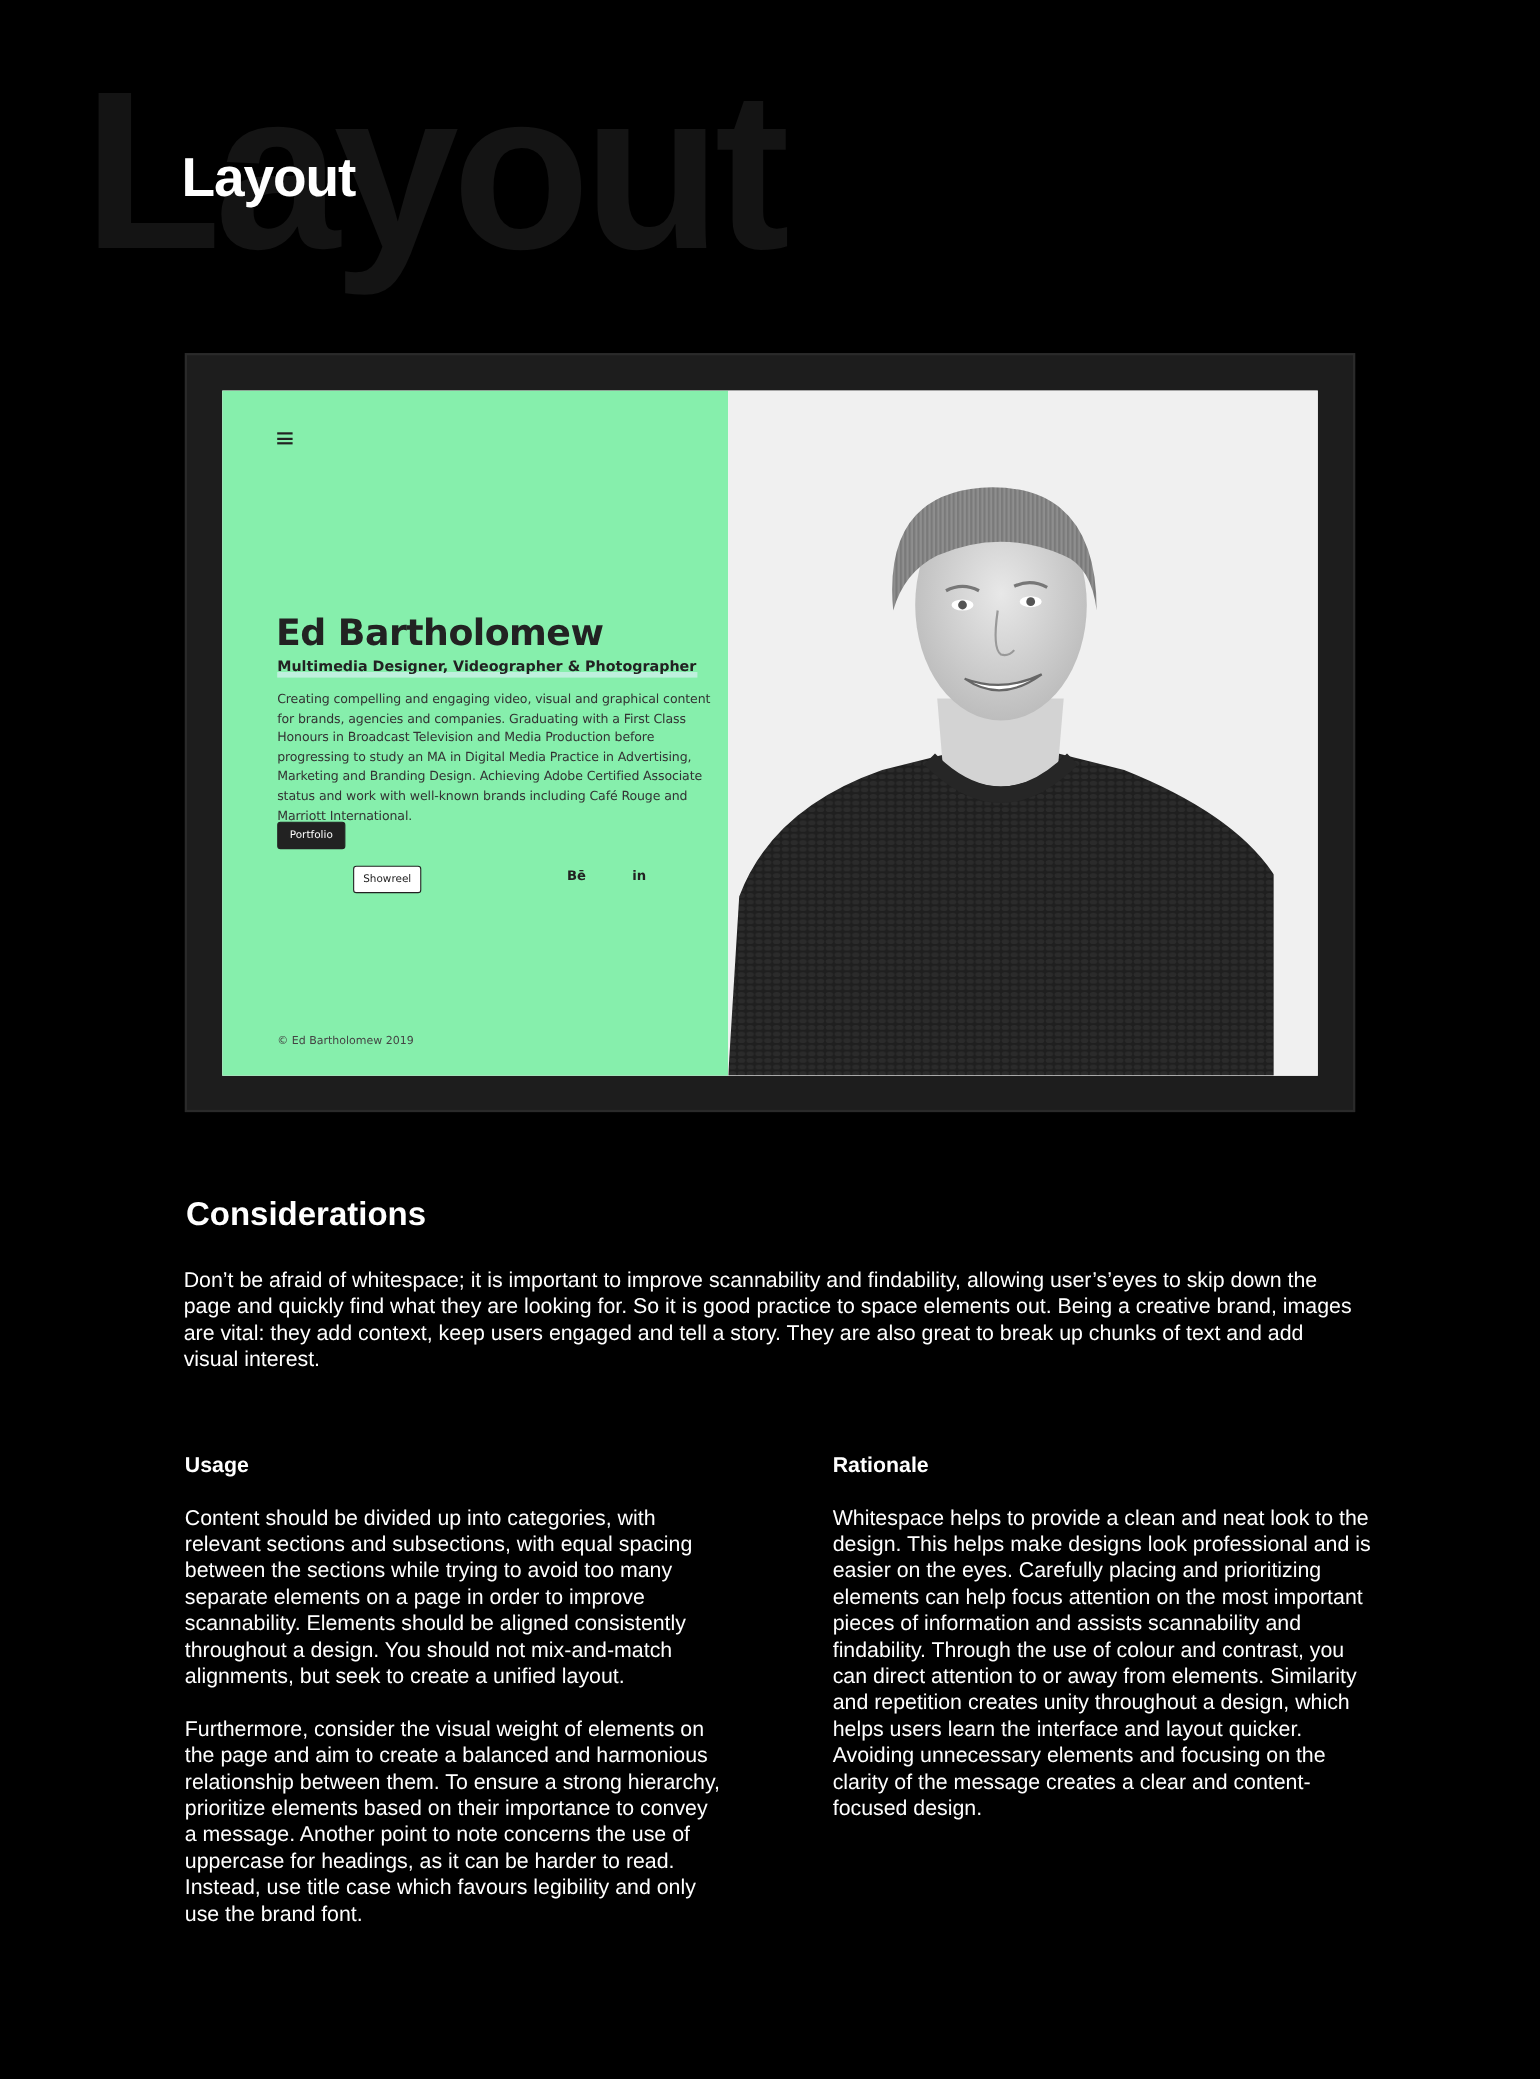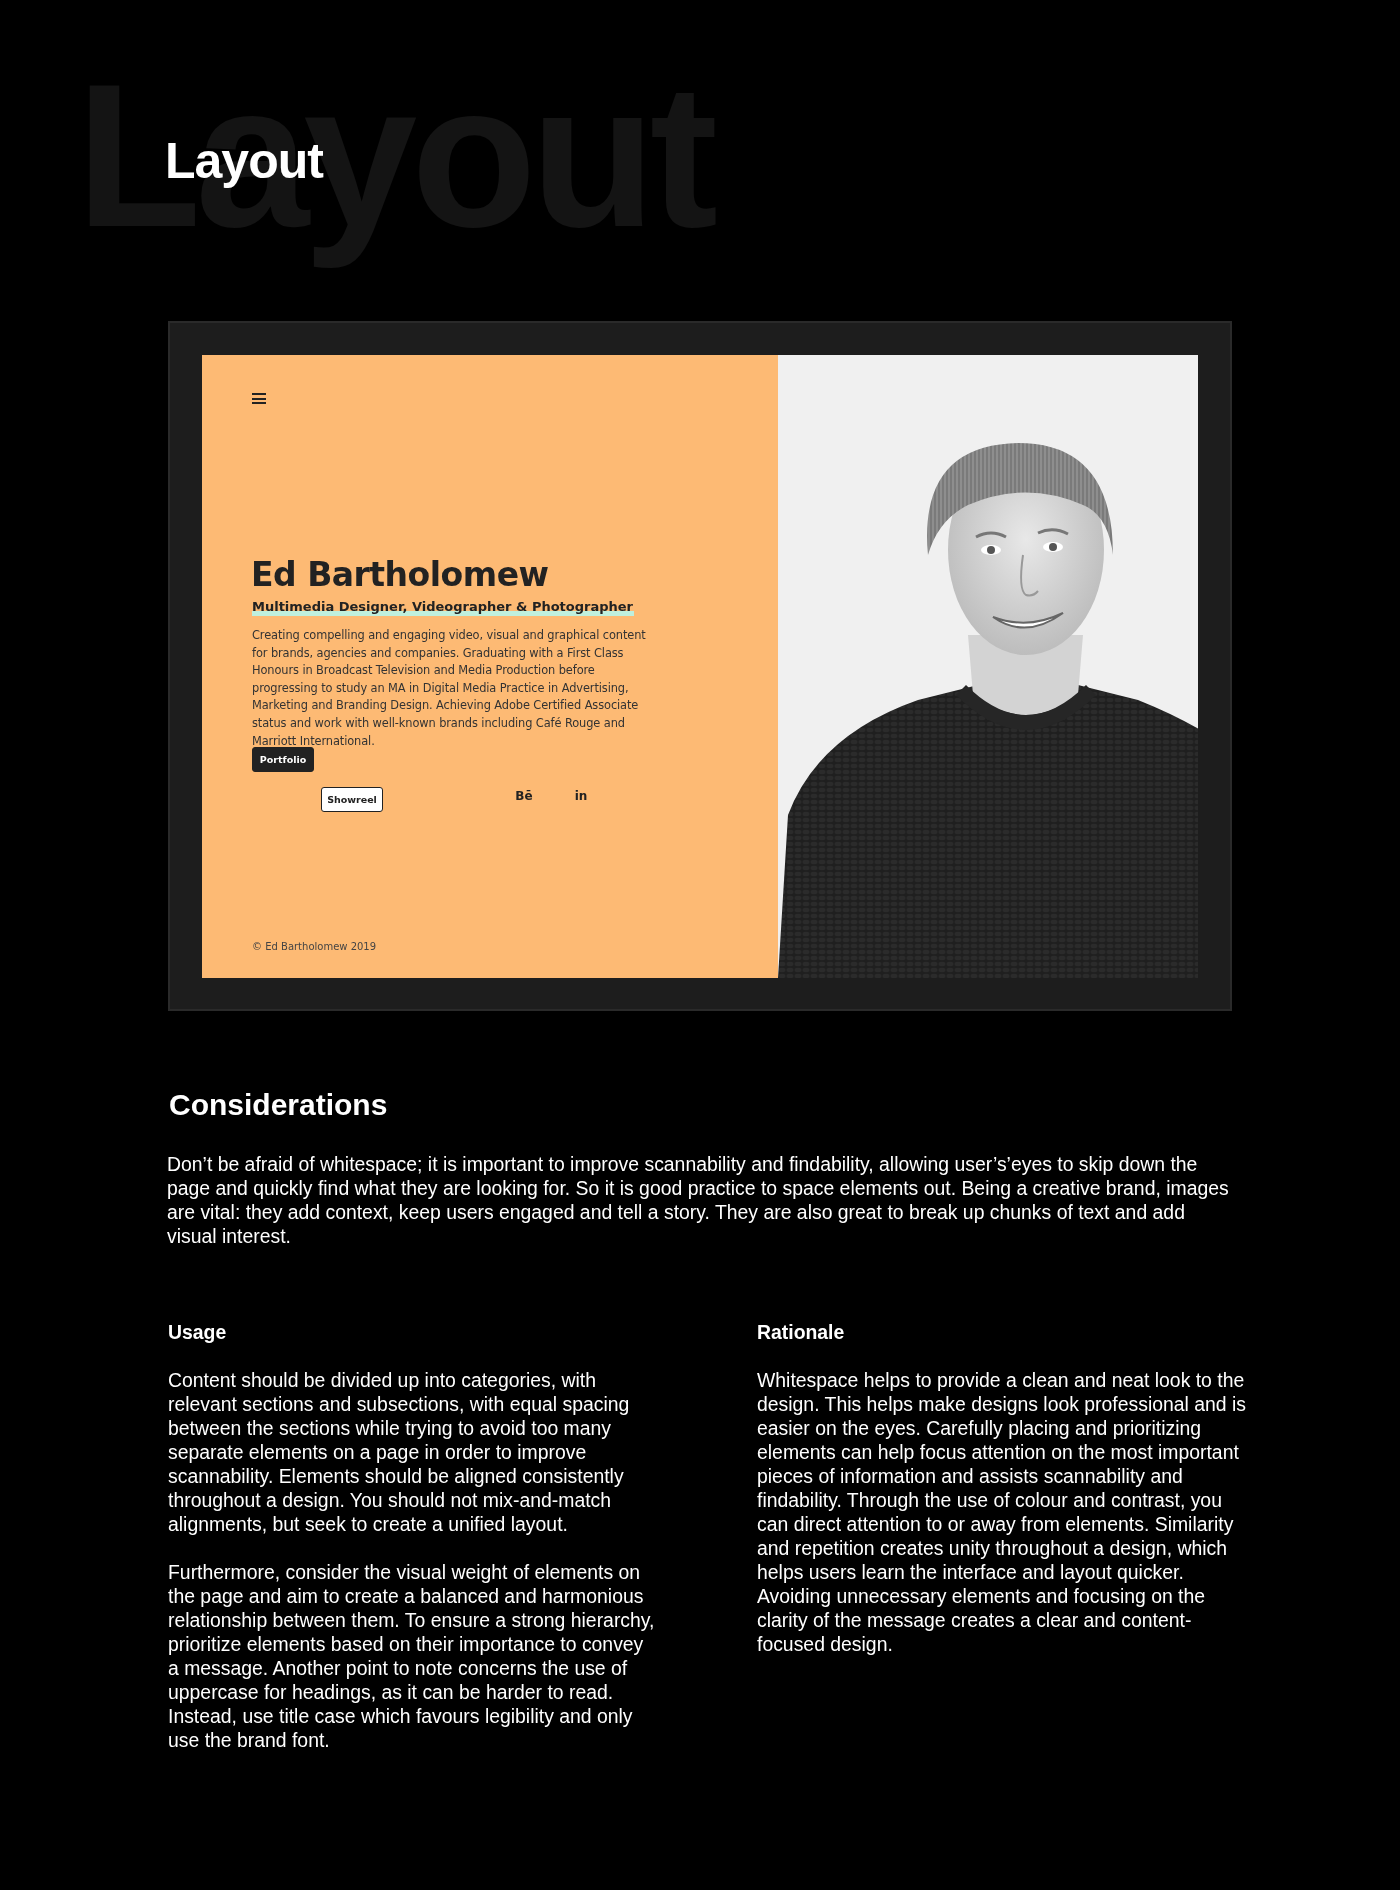--- a/index.html
+++ b/index.html
@@ -21,21 +21,21 @@
     
     .frame {
       position: absolute; left: 168px; top: 321px; width: 1064px; height: 690px;
       background: #1d1d1d; border: 2px solid #2a2a2a;
     }
     .screen {
       position: absolute; left: 32px; top: 32px; width: 996px; height: 623px;
       display: flex; background: #fff; overflow: hidden;
     }
     .screen-left {
-      width: 576px; height: 100%; background: #fdba74; position: relative; color: #222;
+      width: 460px; height: 100%; background: #86efac; position: relative; color: #222;
       font-family: "DejaVu Sans", sans-serif;
     }
     .hamburger {
       position: absolute; left: 50px; top: 38px; width: 14px; height: 11px;
       display: flex; flex-direction: column; justify-content: space-between; cursor: pointer;
     }
     .hamburger span { display: block; height: 2px; background: #222; }
 
     .profile-name {
       position: absolute; left: 49px; top: 200px;
@@ -48,21 +48,21 @@
       background: linear-gradient(to bottom, transparent 72%, #bff0de 72%);
       padding: 0 1px 2px 0;
       text-align: right;
     }
     .profile-bio {
       position: absolute; left: 50px; top: 272px; width: 400px;
       font-size: 11.4px; line-height: 17.6px; color: #333; letter-spacing: -0.1px;
     }
     .cta-row { position: absolute; left: 50px; top: 392px; display: flex; gap: 7px; }
     .btn {
-      height: 25px; padding: 0 12px; font-size: 9.5px; font-weight: 700;
+      height: 25px; padding: 0 12px; font-size: 9.5px; font-weight: 400;
       display: flex; align-items: center; border-radius: 3px; border: 1.5px solid #222;
       cursor: pointer;
     }
     .btn-primary { background: #222; color: #fff; width: 62px; justify-content: center; }
     .btn-secondary { background: #fff; color: #222; width: 62px; justify-content: center; margin-top: 40px; }
 
     .social-row { position: absolute; left: 50px; top: 434px; display: flex; gap: 13px; align-items: center; }
     .social-icon { width: 16px; height: 14px; display: flex; align-items: center; justify-content: center; cursor: pointer; color: #222; font-size: 12px; font-weight: 700; padding-left: 44px; }
     .social-icon svg { display: block; }
 

